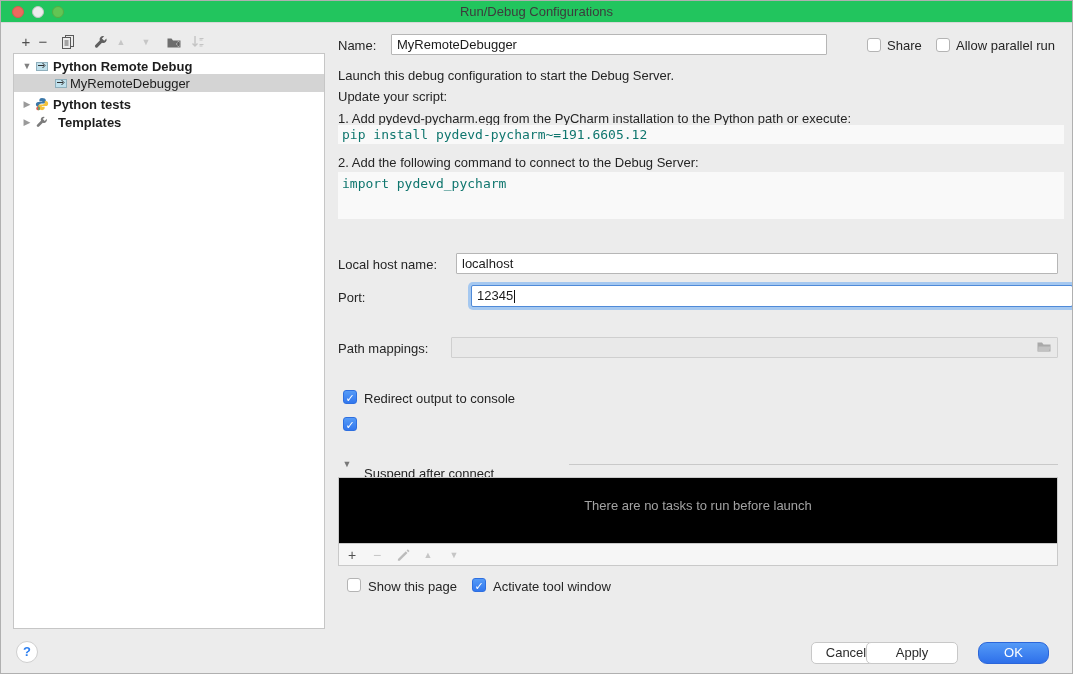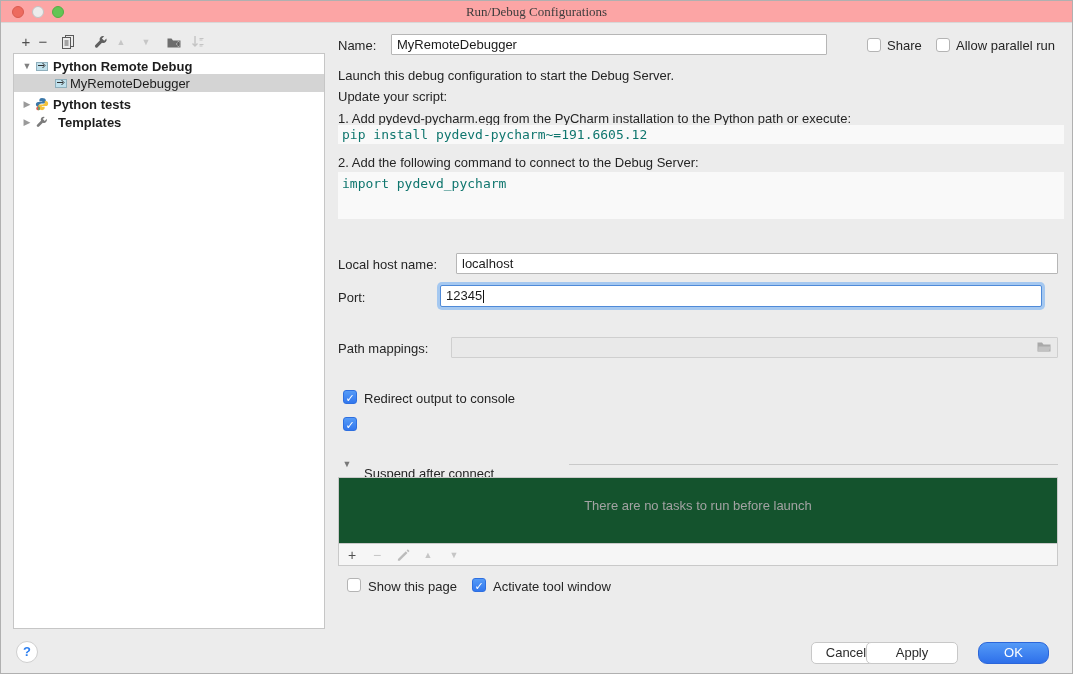--- a/index.html
+++ b/index.html
@@ -6,21 +6,21 @@
   html,body { background:#9e9e9e; }
   body { font-family:"Liberation Sans","DejaVu Sans",sans-serif; }
   .window {
     position:relative; width:1073px; height:674px;
     background:#ececec; overflow:hidden;
     border:1px solid #b0b0b0;
     font-size:13px; color:#232323;
   }
   
   .titlebar { position:absolute; left:0; top:0; width:100%; height:22px;
-    background:#fca5a5; border-bottom:1px solid #d8d8d8;font-family:Liberation Serif, serif; }
+    background:#22c55e; border-bottom:1px solid #d8d8d8; }
   .titlebar .title { display:block; text-align:center; line-height:21px; color:#3c3c3c; font-size:13px; }
   .tl { position:absolute; top:5px; width:12px; height:12px; border-radius:50%; }
   .tl.red   { left:11px; background:#ed6a5f; border:1px solid #d95b50; }
   .tl.gray  { left:31px; background:#ececec; border:1px solid #c4c4c4; }
   .tl.green { left:51px; background:#62c554; border:1px solid #54ad46; }
   
   .icon-btn { position:absolute; top:32px; width:18px; height:18px; display:flex; align-items:center; justify-content:center; }
   .glyph { font-size:15px; color:#4f4f4f; line-height:18px; }
   .glyph.small { font-size:9px; }
   .glyph.dis { color:#c6c6c6; }
@@ -41,21 +41,21 @@
   .field.disabled { background:#e9e9e9; border:1px solid #cfcfcf; }
   .caret { display:inline-block; width:1px; height:13px; background:#111; vertical-align:text-bottom; margin-left:1px; }
   .codeblock { position:absolute; background:#f9f9f9; font-family:"DejaVu Sans Mono","Liberation Mono",monospace;
     font-size:13px; color:#0f766e; white-space:nowrap; overflow:hidden; padding:2px 4px; }
   .cb { position:absolute; width:14px; height:14px; border-radius:3px; background:#fff; border:1px solid #b4b4b4; }
   .cb.checked { background:linear-gradient(#559bf7,#3277ee); border:1px solid #2e6fe0; }
   .cb.checked::after { content:"✓"; position:absolute; left:0; top:0; width:100%; height:100%;
     color:#fff; font-size:11px; font-weight:bold; text-align:center; line-height:14px; }
   .sep-line { position:absolute; height:1px; background:#c9c9c9; }
   .tasks-box { position:absolute; left:337px; top:476px; width:720px; height:67px;
-    background:#14532d; border:1px solid #c9c9c9; }
+    background:#000000; border:1px solid #c9c9c9; }
   .tasks-empty { position:absolute; width:100%; top:20px; text-align:center; color:#a3a3a3; font-size:13px; }
   .tasks-toolbar { position:absolute; left:337px; top:542px; width:720px; height:23px;
     background:#f6f6f6; border:1px solid #c9c9c9; }
   .tt-btn { position:absolute; top:2px; width:18px; height:18px; display:flex; align-items:center; justify-content:center; }
   
   .help-btn { position:absolute; left:15px; top:640px; width:22px; height:22px; border-radius:50%;
     background:#fff; border:1px solid #cfcfcf; color:#2d7ff0; font-size:13px; font-weight:bold;
     text-align:center; line-height:20px; }
   .btn { position:absolute; top:641px; height:22px; border-radius:5px; background:#fff;
     border:1px solid #c8c8c8; font-size:13px; color:#2b2b2b; text-align:center; line-height:20px; }
@@ -181,21 +181,21 @@
   <span class="lbl" style="left:337px; top:154px;">2. Add the following command to connect to the Debug Server:</span>
   <div class="codeblock" style="left:337px; top:171px; width:726px; height:47px; line-height:17px; padding-top:3px;">
     <div>import pydevd_pycharm</div>
   </div>
 
   <span class="lbl" style="left:337px; top:256px;">Local host name:</span>
   <div class="field" style="left:455px; top:252px; width:602px; height:21px;">
     <span>localhost</span>
   </div>
   <span class="lbl" style="left:337px; top:289px;">Port:</span>
-  <div class="field focused" style="left:439px; top:284px; width:602px; height:22px;">
+  <div class="field focused" style="left:470px; top:284px; width:602px; height:22px;">
     <span>12345</span><span class="caret"></span>
   </div>
 
   <span class="lbl" style="left:337px; top:340px;">Path mappings:</span>
   <div class="field disabled" style="left:450px; top:336px; width:607px; height:21px;">
     <span></span>
     <span style="position:absolute; right:5px; top:2px;">
       <svg width="16" height="14" viewBox="0 0 16 14">
         <path d="M1.5 2.5h4.5l1.5 2h7v7h-13z" fill="#a9a9a9"></path>
         <path d="M2.5 6.5h12l-1.5 5h-11z" fill="#c2c2c2"></path>

